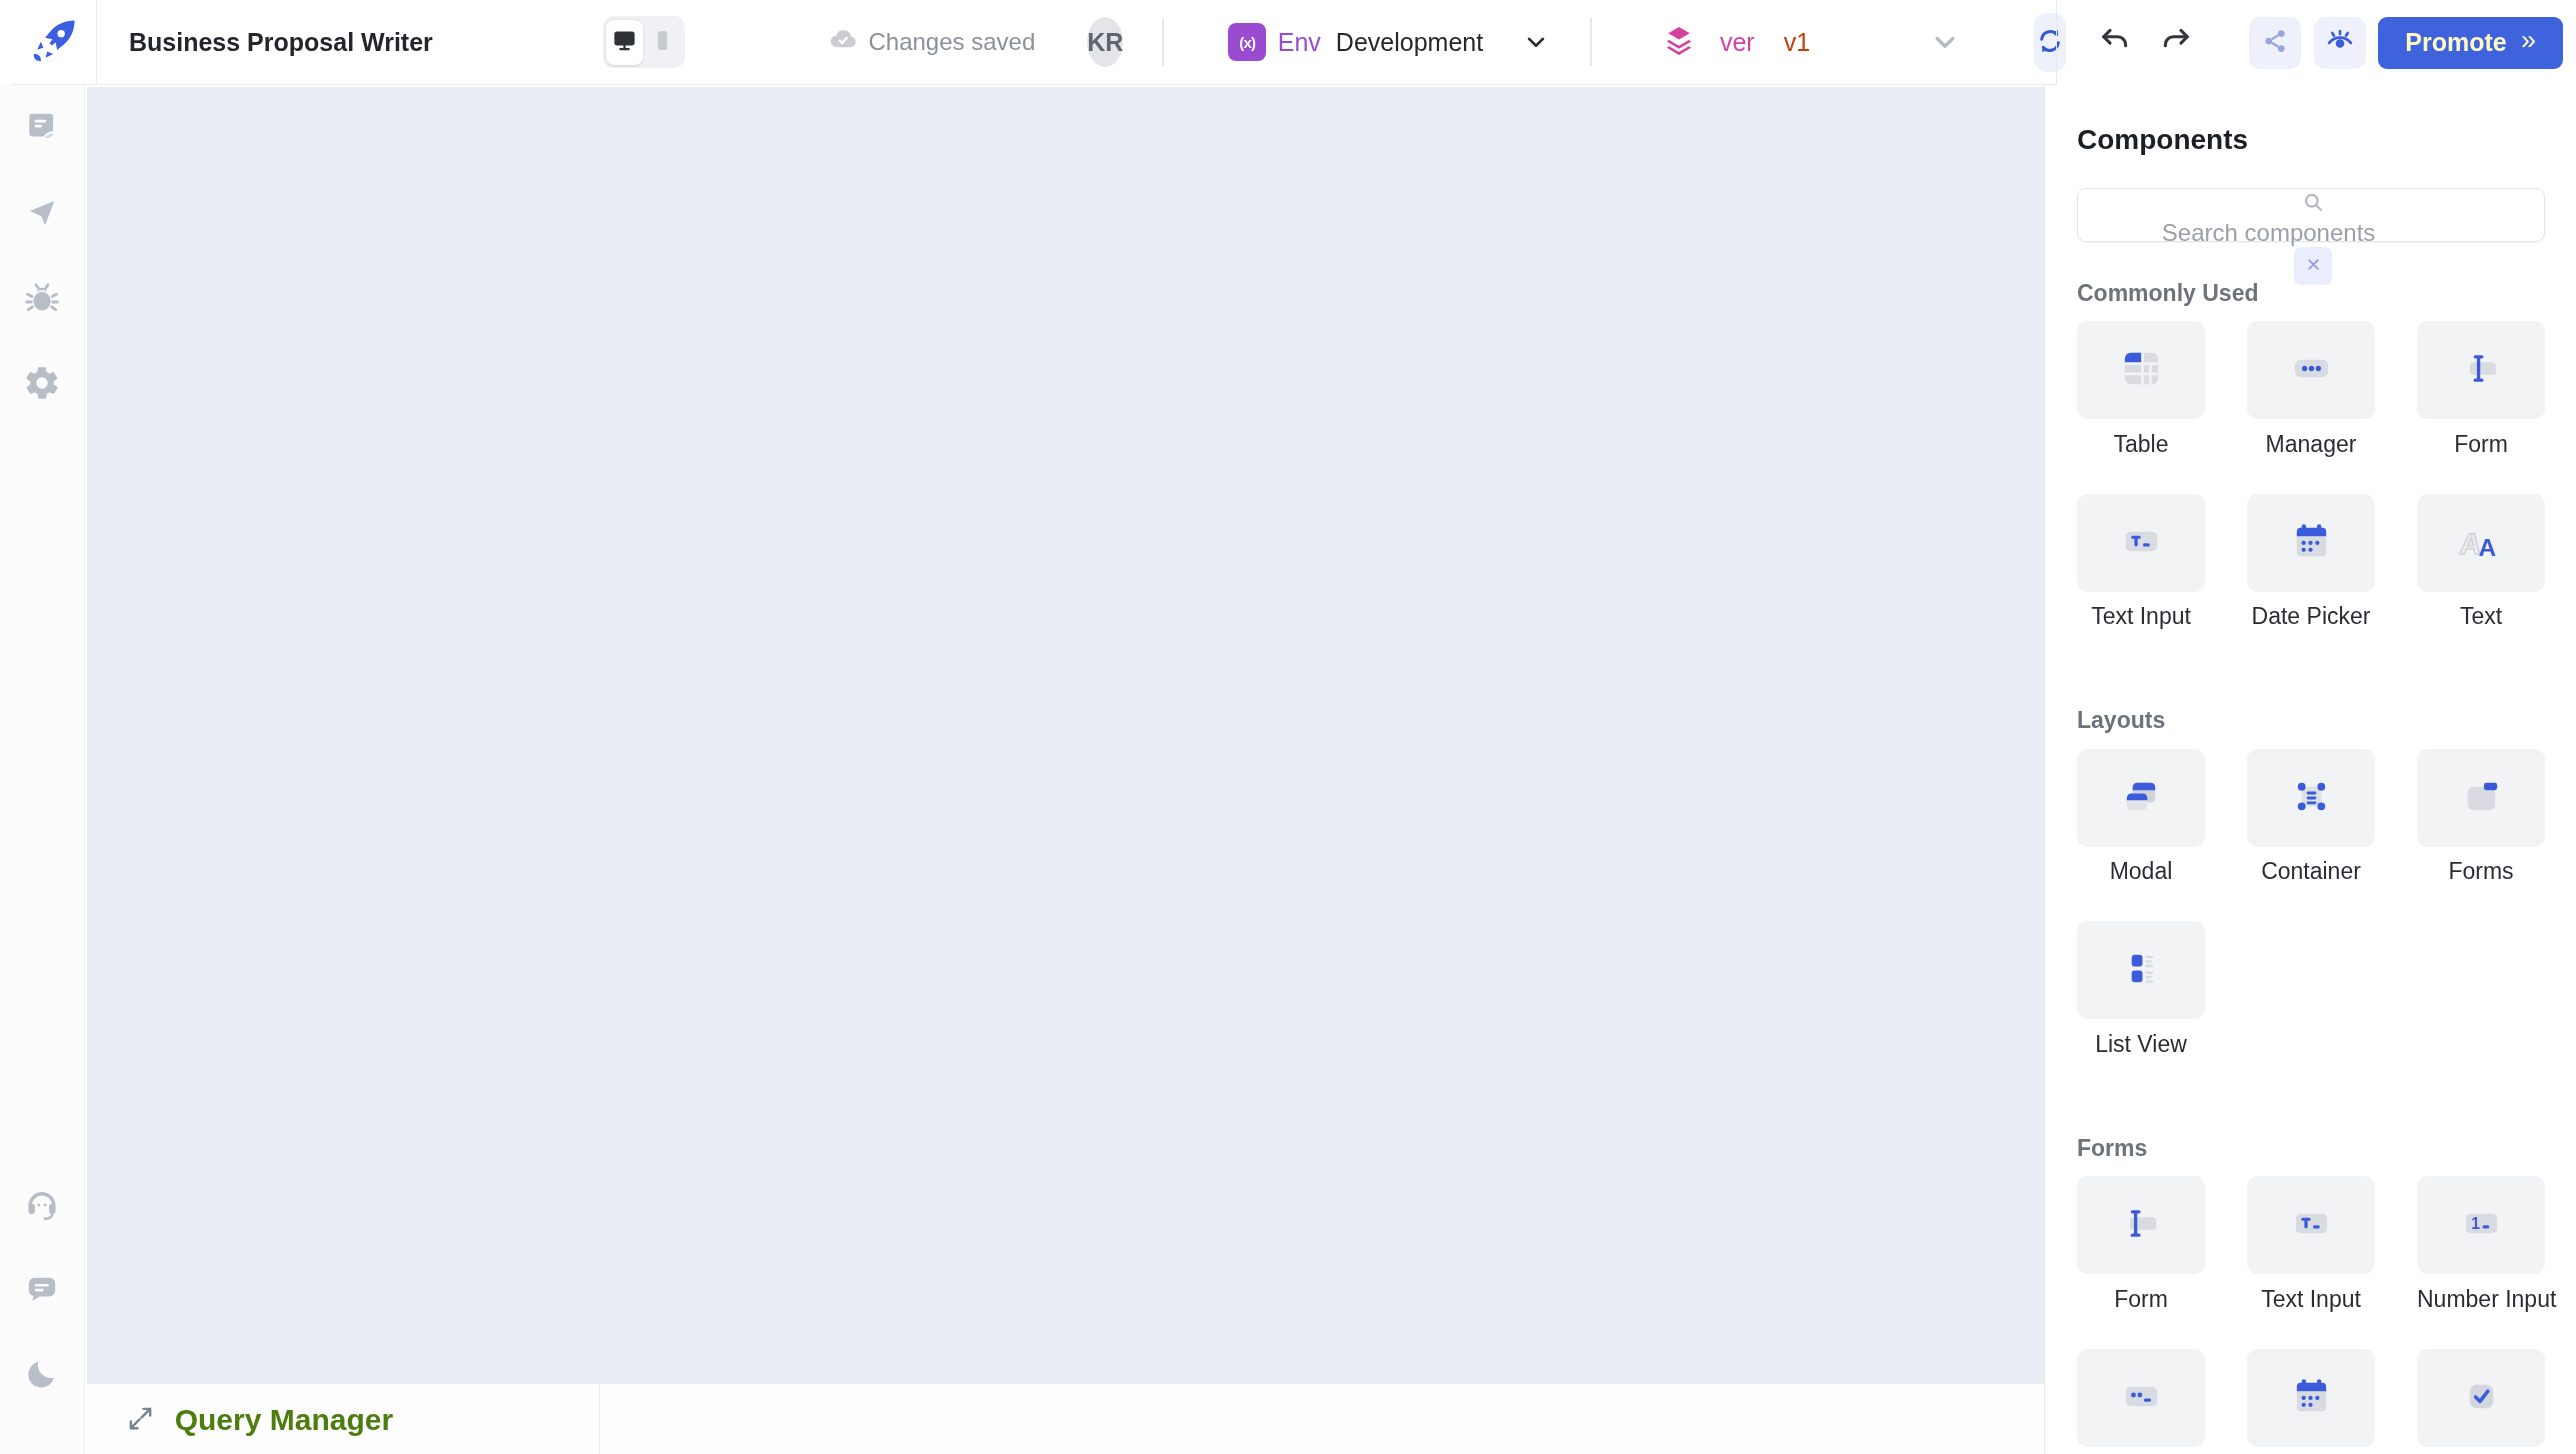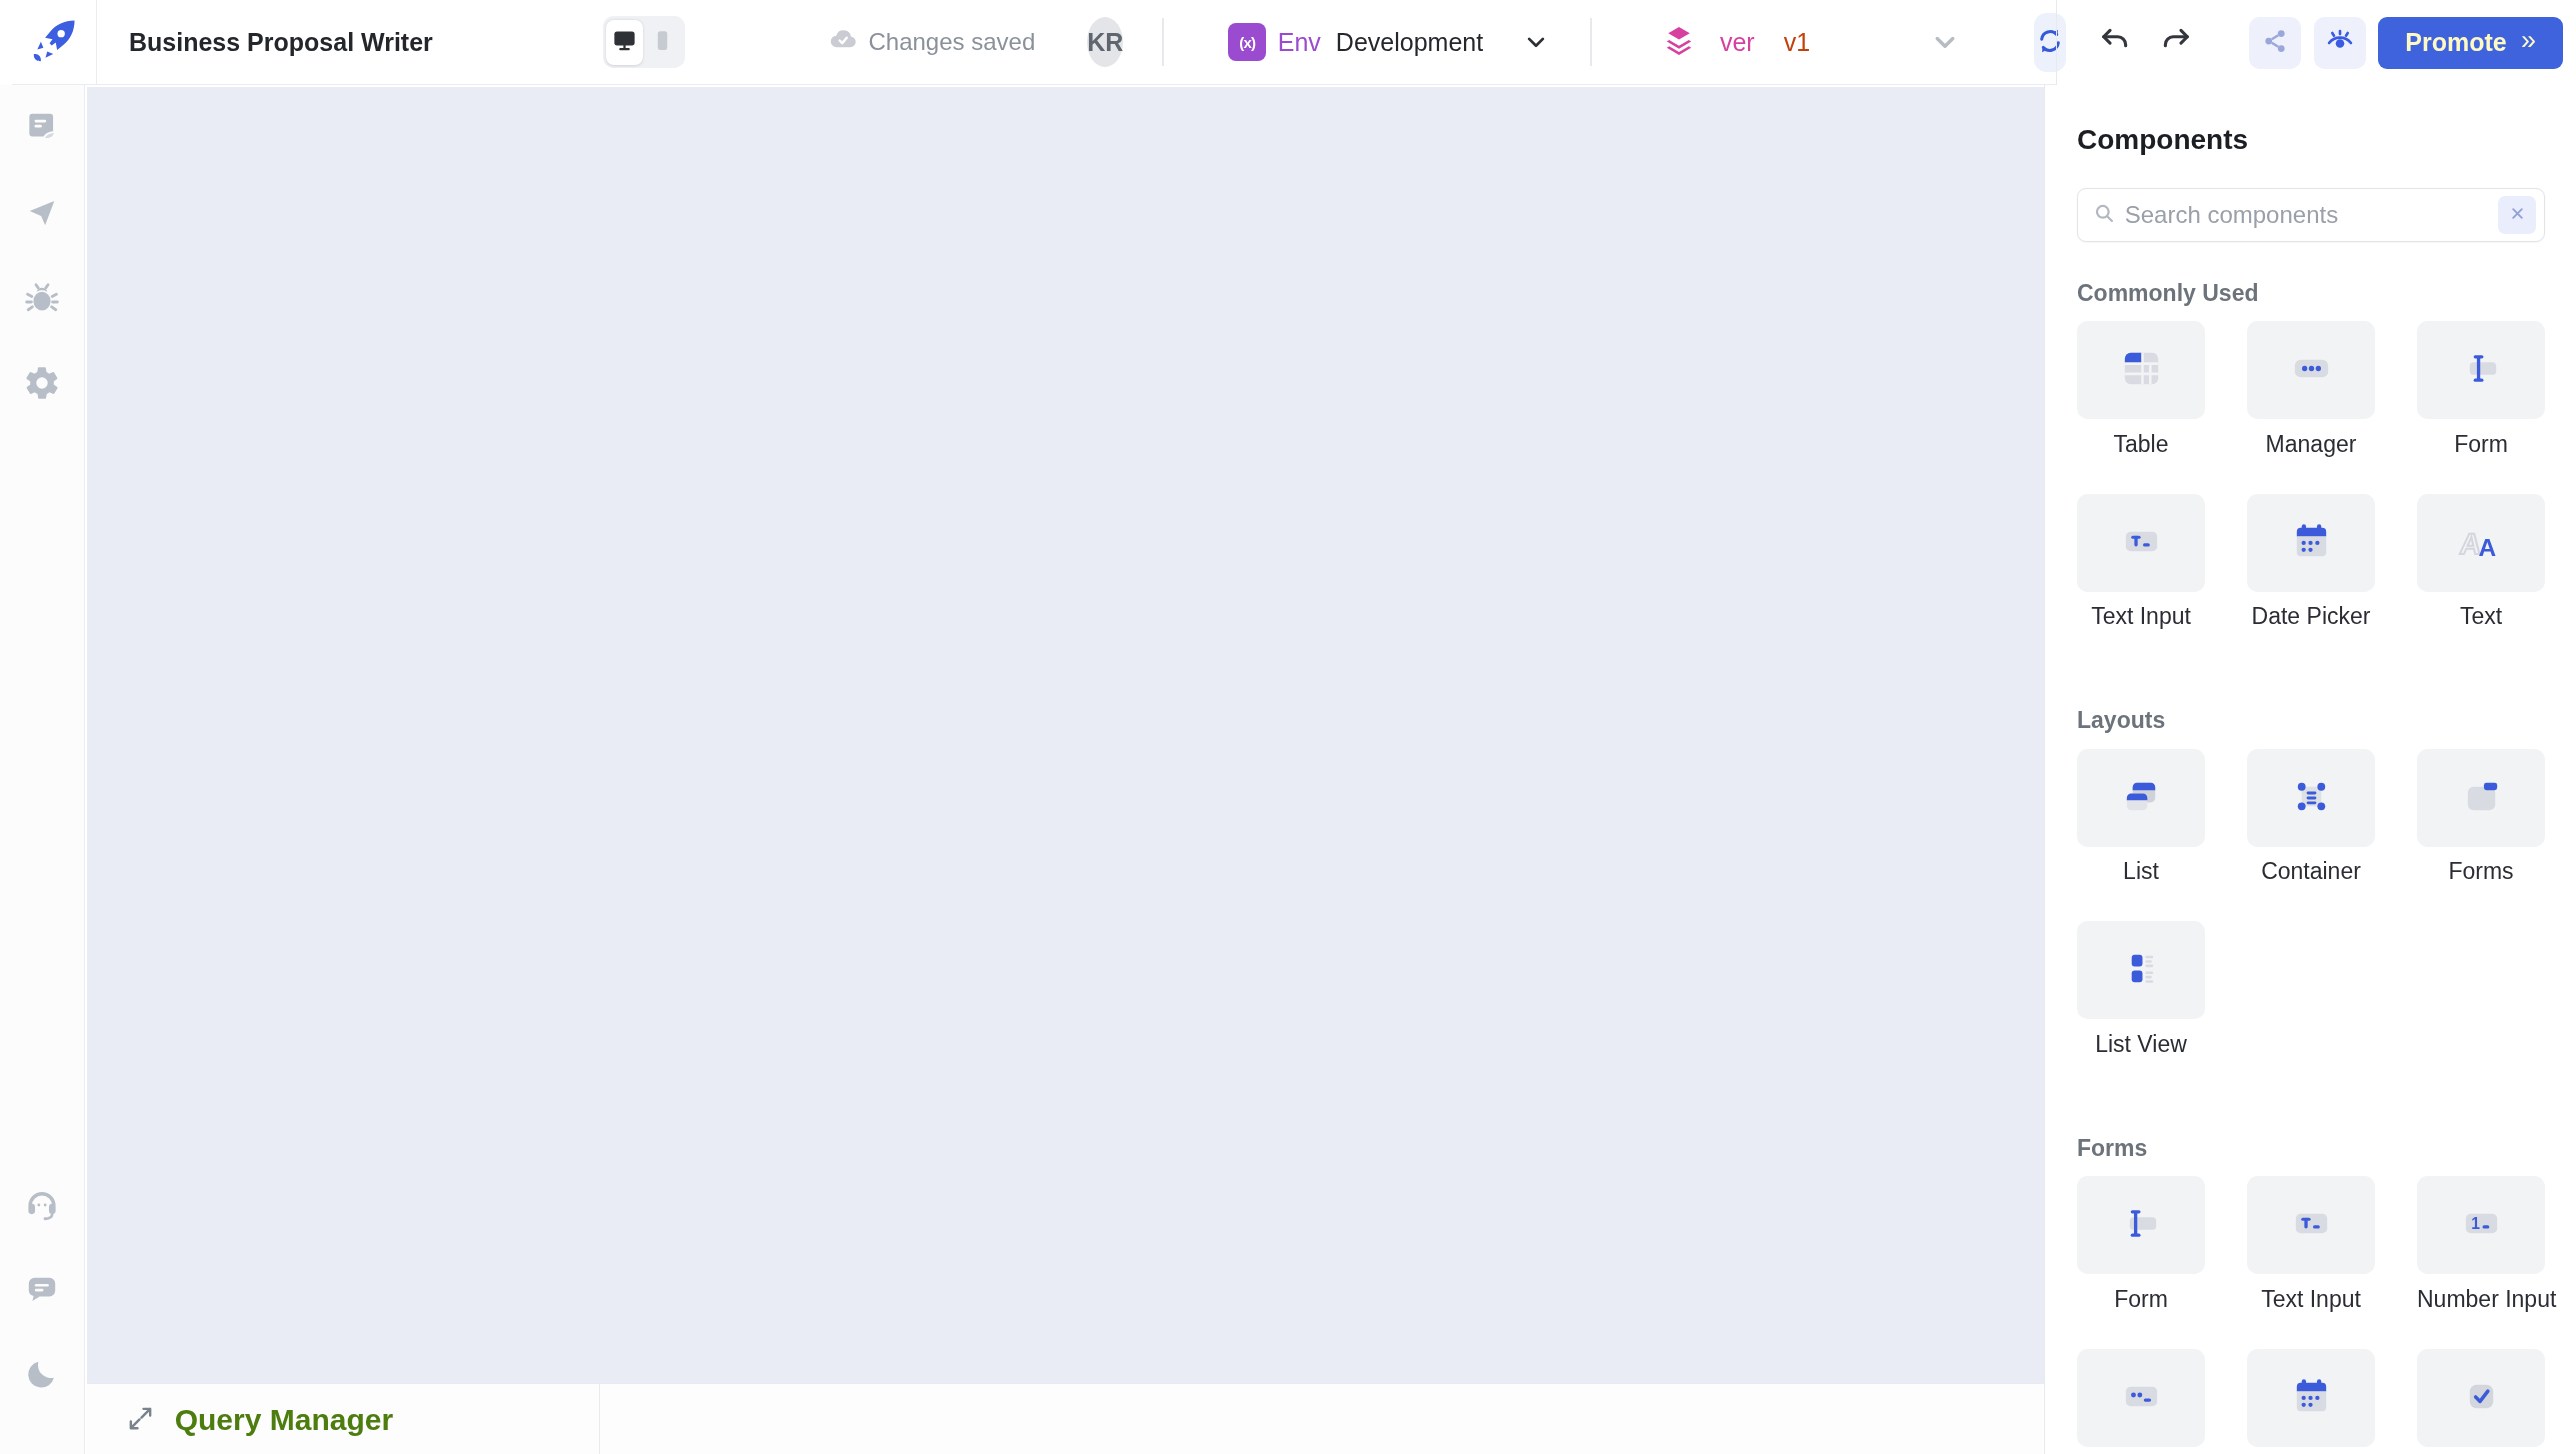--- a/index.html
+++ b/index.html
@@ -69,21 +69,21 @@
     border-top:1.8px solid #e9eaee; display:flex; }
   .querybar-left { width:513px; height:100%; border-right:1.8px solid #e9eaee; display:flex; align-items:center;
     padding-left:39px; gap:19.7px; cursor:pointer; }
   .querybar-title { font-size:30px; font-weight:bold; color:#4d7c0f; }
 
   
   .panel { position:absolute; left:2044px; top:85px; width:532px; height:1369px; background:#fff;
     border-left:1.8px solid #e7e9ed; padding:0 32px; overflow:hidden; }
   .panel-title { margin-top:39px; font-size:28px; font-weight:bold; color:#1b1e23; }
   .searchbox { margin-top:32px; width:468px; height:54px; border:1.8px solid #e2e4e8; border-radius:9px;
-    display:flex; align-items:center; padding:0 8px 0 12.5px; background:#fff; box-shadow:0 0.9px 1.8px rgba(20,25,40,.04); }
+    display:flex; align-items:center; padding:0 8px 0 12.5px; background:#fff; box-shadow:0 0.9px 1.8px rgba(20,25,40,.04);flex-direction:column; }
   .searchbox input { flex:1; border:none; outline:none; font-size:24px; color:#24272c; min-width:0;
     font-family:"Liberation Sans", sans-serif; margin-left:7.2px; background:transparent; }
   .searchbox input::placeholder { color:#9aa0a9; }
   .clear-btn { width:38px; height:38px; flex:none; border:none; border-radius:7.2px; background:#e9edfc;
     display:flex; align-items:center; justify-content:center; cursor:pointer; }
 
   .section-title { margin-top:77px; font-size:23px; font-weight:bold; color:#6d737b; }
   .section-title.first { margin-top:38px; }
   .grid { margin-top:14.3px; display:grid; grid-template-columns:repeat(3,128px); column-gap:42px; row-gap:36px; }
   .tile-cell { width:128px; cursor:grab; }
@@ -472,21 +472,21 @@
         <div class="tile">
             <span>
           <svg width="47" height="47" viewBox="0 0 48 48">
                 <rect x="15" y="10" width="23" height="20" rx="4.5" fill="#cfd3d9"></rect>
                 <path d="M15 14.5a4.5 4.5 0 0 1 4.5-4.5h14a4.5 4.5 0 0 1 4.5 4.5v3H15z" fill="#3b5bdb"></path>
                 <rect x="9" y="21" width="21" height="17" rx="4.5" fill="#e2e4e9"></rect>
                 <path d="M9 25.5a4.5 4.5 0 0 1 4.5-4.5h12a4.5 4.5 0 0 1 4.5 4.5v2.3H9z" fill="#3b5bdb"></path>
               </svg>
         </span>
           </div>
-        <div class="tile-label">List</div>
+        <div class="tile-label">Modal</div>
       </div>
 
       <div class="tile-cell">
         <div class="tile">
             <span>
           <svg width="47" height="47" viewBox="0 0 48 48">
                 <rect x="14" y="14" width="20" height="20" rx="3" fill="#dde0e5"></rect>
                 <g fill="#3b5bdb">
                   <circle cx="14" cy="14" r="4"></circle>
                   <circle cx="34" cy="14" r="4"></circle>

